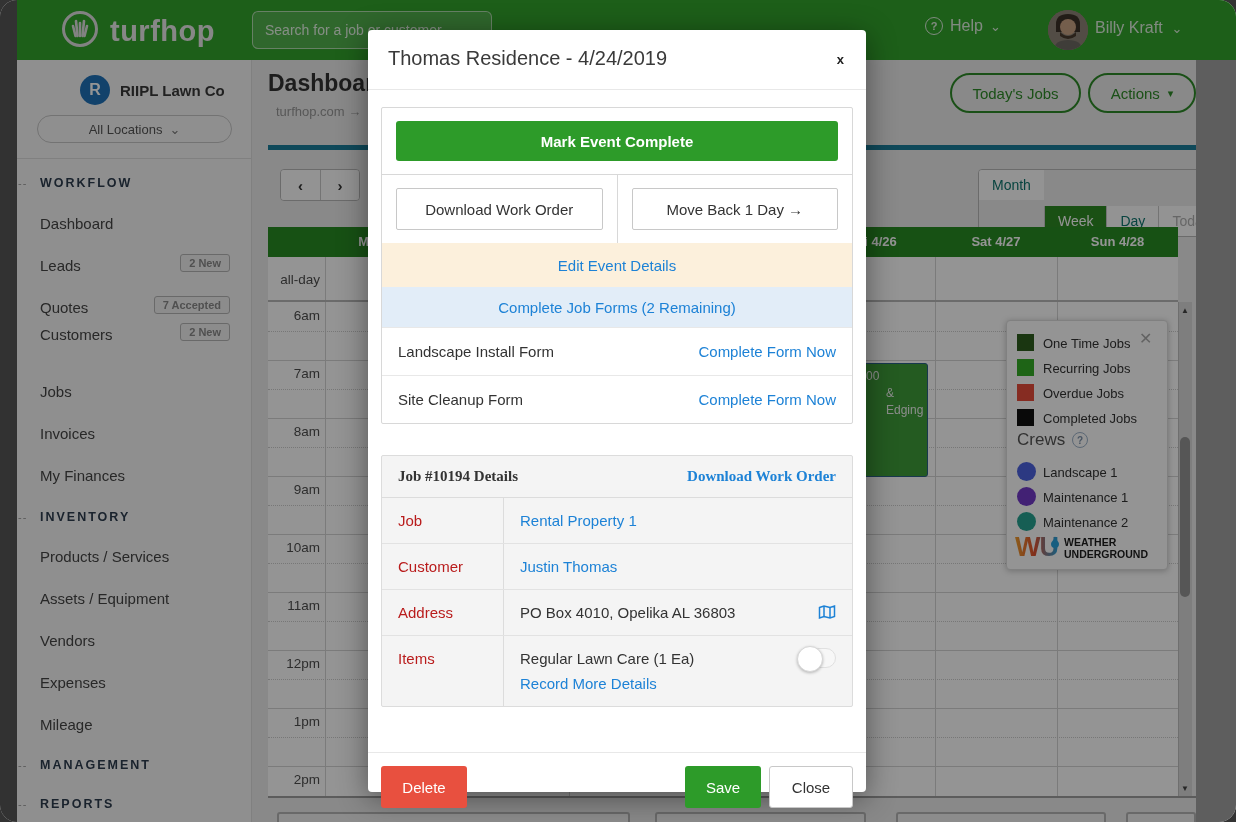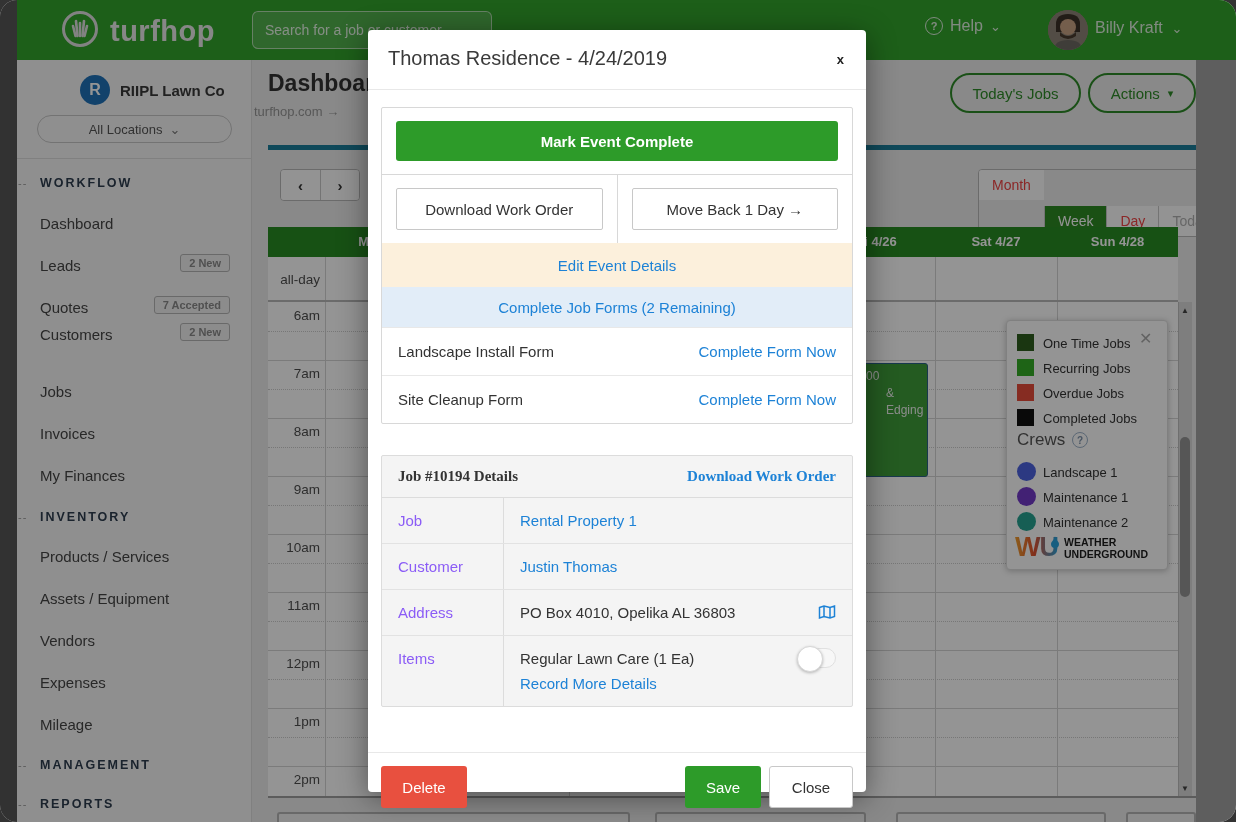--- a/index.html
+++ b/index.html
@@ -32,30 +32,30 @@
     display:flex; align-items:center; justify-content:center; gap:7px; font-size:13px; color:#555; background:#f7f7f7; cursor:pointer; }
   .side-divider { position:absolute; left:0; top:158px; width:235px; height:1px; background:#ddd; }
   .sec-row { position:absolute; left:0; width:235px; height:22px; display:flex; align-items:center; }
   .sec-dashes { position:absolute; left:1px; color:#9a9a9a; font-size:11px; letter-spacing:1px; }
   .sec-label { position:absolute; left:23px; font-size:12.5px; font-weight:bold; color:#2e3d4f; letter-spacing:2px; }
   .side-item { position:absolute; left:23px; width:200px; height:24px; display:flex; align-items:center; font-size:15px; color:#454545; cursor:pointer; }
   .side-badge { position:absolute; right:10px; top:1px; border:1px solid #b5b5b5; border-radius:3px; padding:2px 8px; font-size:11px; font-weight:bold; color:#8a8a8a; background:#f2f2f2; }
 
   
   .main-title { position:absolute; left:268px; top:70px; font-size:23px; font-weight:bold; color:#333; }
-  .breadcrumb { position:absolute; left:254px; top:104px; font-size:13px; color:#979797; }
+  .breadcrumb { position:absolute; left:276px; top:104px; font-size:13px; color:#979797; }
   .pill-btn { position:absolute; top:73px; height:40px; border:2px solid #2e8b28; border-radius:21px; color:#2e8b28;
     font-size:15px; display:flex; align-items:center; justify-content:center; gap:8px; background:transparent; cursor:pointer; font-family:"Liberation Sans", sans-serif; }
   .teal-bar { position:absolute; left:268px; top:145px; width:928px; height:5px; background:#1a7f9c; }
 
   .nav-group { position:absolute; left:280px; top:169px; display:flex; border:1px solid #b9b9b9; border-radius:4px; overflow:hidden; }
   .nav-btn { width:39px; height:30px; background:#fdfdfd; border:none; font-size:15px; font-weight:bold; color:#333; cursor:pointer; }
   .nav-btn + .nav-btn { border-left:1px solid #c9c9c9; }
   .view-group { position:absolute; left:978px; top:169px; display:flex; border:1px solid #b9b9b9; border-radius:4px; overflow:hidden; }
-  .view-btn { height:30px; padding:0 13px; background:#fdfdfd; border:none; font-size:14px; color:#ef4444; cursor:pointer; font-family:"Liberation Sans", sans-serif; }
+  .view-btn { height:30px; padding:0 13px; background:#fdfdfd; border:none; font-size:14px; color:#0f766e; cursor:pointer; font-family:"Liberation Sans", sans-serif; }
   .view-btn + .view-btn { border-left:1px solid #c9c9c9;margin-top:36px; }
   .view-btn.active { background:#2e8b24; color:#fff; }
   .view-btn.disabled { color:#b0b0b0; }
 
   
   .cal-bg { position:absolute; left:268px; top:227px; width:910px; height:569px; background:#fff; }
   .cal-head { position:absolute; left:268px; top:227px; width:910px; height:30px; background:#288c24; }
   .day-head { position:absolute; top:227px; height:30px; line-height:30px; text-align:center; color:#fff; font-size:13px; font-weight:bold; z-index:4; }
   .hline { position:absolute; height:1px; background:#d5d5d5; }
   .hline-dot { position:absolute; height:0; border-top:1px dotted #cdcdcd; }
@@ -103,21 +103,21 @@
   .row-cream { height:44px; background:#fcf0dc; display:flex; align-items:center; justify-content:center; }
   .row-blue { height:40px; background:#e2edf8; display:flex; align-items:center; justify-content:center; }
   .link { color:#1d82d6; font-size:15px; text-decoration:none; cursor:pointer; }
   .form-row { height:48px; display:flex; align-items:center; justify-content:space-between; padding:0 16px; border-top:1px solid #e8e8e8; font-size:15px; color:#333; }
   .job-table { position:absolute; left:13px; top:425px; width:472px; background:#f4f4f4; border:1px solid #dcdcdc; border-radius:2px; }
   .jt-head { height:42px; display:flex; align-items:center; justify-content:space-between; padding:0 16px; border-bottom:1px solid #dcdcdc;font-family:Liberation Serif, serif; }
   .jt-head-title { font-size:15px; font-weight:bold; color:#333; }
   .jt-head-link { font-size:15px; font-weight:bold; color:#1d82d6; cursor:pointer; }
   .jt-row { display:flex; border-bottom:1px solid #e2e2e2; }
   .jt-row:last-child { border-bottom:none; }
-  .jt-label { width:122px; padding:14px 0 14px 16px; font-size:15px; color:#8b5cf6; border-right:1px solid #dcdcdc; }
+  .jt-label { width:122px; padding:14px 0 14px 16px; font-size:15px; color:#b91c1c; border-right:1px solid #dcdcdc; }
   .jt-value { flex:1; padding:14px 16px; font-size:15px; color:#333; position:relative; }
   .toggle { position:absolute; right:16px; top:12px; width:38px; height:20px; background:#f7f7f7; border:1px solid #e0e0e0; border-radius:10px; cursor:pointer; }
   .toggle-knob { position:absolute; left:-2px; top:-3px; width:26px; height:26px; background:#fff; border:1px solid #d6d6d6; border-radius:50%; box-shadow:0 1px 3px rgba(0,0,0,0.25); }
   .map-icon { position:absolute; right:16px; top:14px; cursor:pointer; }
   .modal-footer { position:absolute; left:0; top:722px; width:498px; height:40px; border-top:1px solid #e8e8e8; }
   .btn-delete { position:absolute; left:13px; top:13px; width:86px; height:42px; background:#e8503f; border:none; border-radius:3px; color:#fff; font-size:15px; cursor:pointer; font-family:"Liberation Sans", sans-serif; }
   .btn-save { position:absolute; right:105px; top:13px; width:76px; height:42px; background:#2d9b29; border:none; border-radius:3px; color:#fff; font-size:15px; cursor:pointer; font-family:"Liberation Sans", sans-serif; }
   .btn-close { position:absolute; right:13px; top:13px; width:84px; height:42px; background:#fff; border:1px solid #c8c8c8; border-radius:3px; color:#333; font-size:15px; cursor:pointer; font-family:"Liberation Sans", sans-serif; }
 </style>
 </head>

